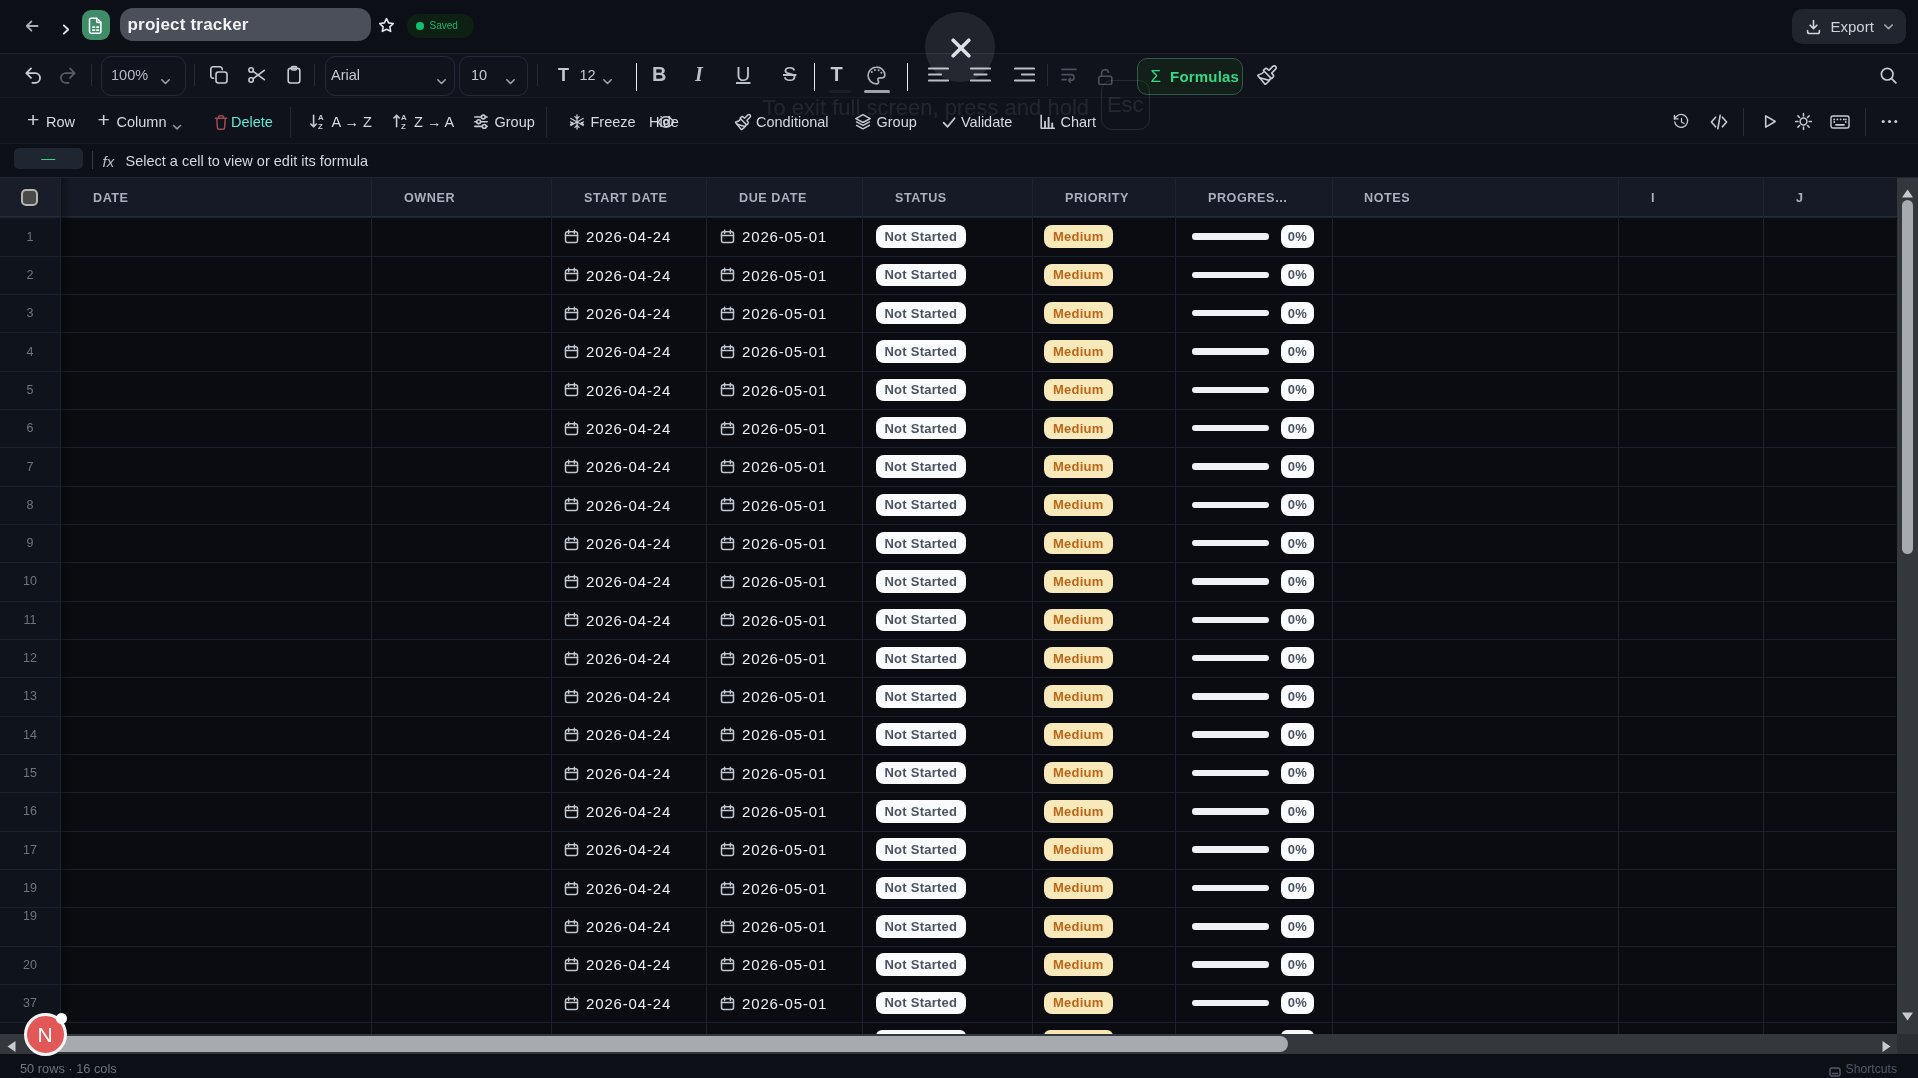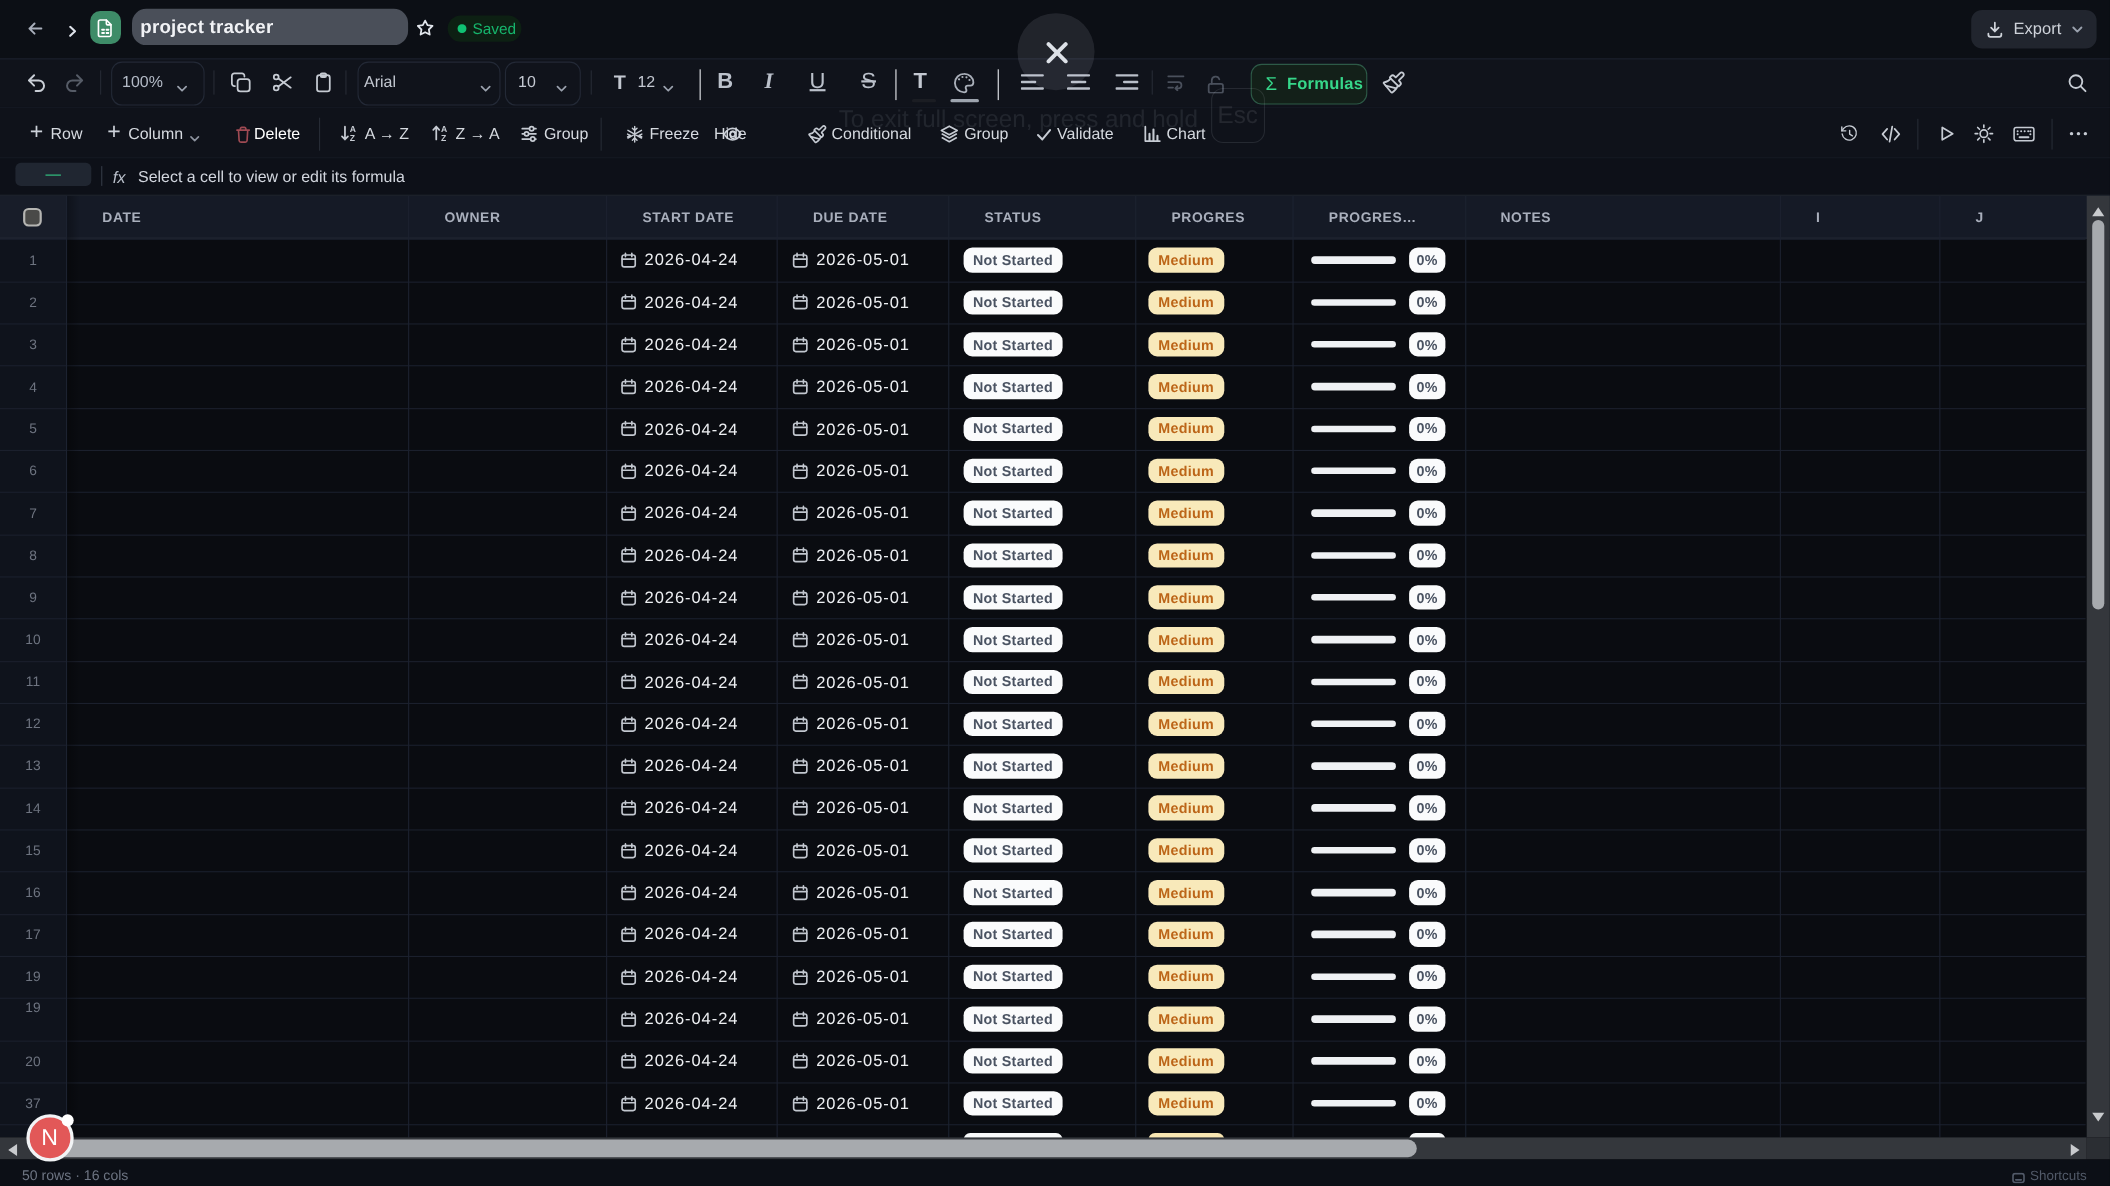--- a/index.html
+++ b/index.html
@@ -45,21 +45,21 @@
       <rect x="6.2" y="13.2" width="3" height="1.7" fill="#fff" stroke="none" rx=".3"></rect>
       <rect x="10.2" y="13.2" width="3" height="1.7" fill="#fff" stroke="none" rx=".3"></rect>
     </svg>
   </div>
 <div class="ab" style="left:120px;top:8px;width:250.5px;height:33px;border-radius:13px;background:#4a4f59;display:flex;align-items:center;padding-left:7.5px;color:#f1f2f5;font-size:17px;font-weight:bold;letter-spacing:.2px">project tracker</div>
 <div style="position:absolute;left:378px;top:16.5px;"><svg width="17" height="17" viewBox="0 0 17 17" fill="none" stroke="#e2e6ec" stroke-width="1.6" stroke-linecap="round" stroke-linejoin="round" style="">
       <path d="m8.5 1.7 2.1 4.2 4.6.67-3.33 3.25.79 4.58L8.5 12.24l-4.16 2.16.79-4.58L1.8 6.57l4.6-.67z"></path>
     </svg></div>
 <div class="ab" style="left:407px;top:14px;width:67px;height:23.5px;border-radius:12px;background:#0d2013;display:flex;align-items:center;padding-left:9px;gap:6px">
     <span style="width:7.5px;height:7.5px;border-radius:50%;background:#10c173"></span>
-    <span style="color:#16b56c;font-size:14px">Saved</span>
+    <span style="color:#16b56c;font-size:10px">Saved</span>
   </div>
 <div class="ab" style="left:1792px;top:9px;width:114px;height:35px;border-radius:10px;background:#21252e;display:flex;align-items:center;padding-left:12.5px;gap:9px">
     <svg width="17" height="17" viewBox="0 0 17 17" fill="none" stroke="#cfd3da" stroke-width="1.6" stroke-linecap="round" stroke-linejoin="round" style="">
       <path d="M8.5 2.6v8M5.1 7.2l3.4 3.4 3.4-3.4M2.6 12.6v1.1a1.8 1.8 0 0 0 1.8 1.8h8.2a1.8 1.8 0 0 0 1.8-1.8v-1.1"></path>
     </svg>
     <span style="color:#ced2d9;font-size:15px">Export</span>
     <svg width="11" height="8" viewBox="0 0 11 8" fill="none" stroke="#9aa1ad" stroke-width="1.7" stroke-linecap="round" stroke-linejoin="round" style="">
       <path d="M1.8 2 5.5 5.7 9.2 2"></path>
     </svg>
   </div>
@@ -156,21 +156,21 @@
 <div class="lbl" style="left:27px;top:108.0px;color:#ccd1d9;font-size:21px;font-weight:500">+</div>
 <div class="lbl" style="left:46px;top:113.5px">Row</div>
 <div class="lbl" style="left:97.5px;top:108.0px;color:#ccd1d9;font-size:21px;font-weight:500">+</div>
 <div class="lbl" style="left:116.5px;top:113.5px">Column</div>
 <div style="position:absolute;left:172px;top:117.0px;"><svg width="10" height="7" viewBox="0 0 10 7" fill="none" stroke="#8d939f" stroke-width="1.5" stroke-linecap="round" stroke-linejoin="round" style="">
       <path d="M1.6 1.5 5 4.9 8.4 1.5"></path>
     </svg></div>
 <div style="position:absolute;left:213px;top:113.5px;"><svg width="16" height="16" viewBox="0 0 16 16" fill="none" stroke="#9f4a53" stroke-width="1.5" stroke-linecap="round" stroke-linejoin="round" style="">
       <path d="M2.4 4.3h11.2M5.5 4.3V3.1a1.3 1.3 0 0 1 1.3-1.3h2.4a1.3 1.3 0 0 1 1.3 1.3v1.2M3.8 4.3l.58 9.4a1.6 1.6 0 0 0 1.6 1.5h4.04a1.6 1.6 0 0 0 1.6-1.5l.58-9.4"></path>
     </svg></div>
-<div class="lbl" style="left:231px;top:113.5px;color:#ffffff">Delete</div>
+<div class="lbl" style="left:231px;top:113.5px;color:#5eead4">Delete</div>
 <div class="vsep" style="left:290px;top:107px;height:30px;background:#262b35"></div>
 <div style="position:absolute;left:309px;top:113.0px;"><svg width="17" height="17" viewBox="0 0 17 17" fill="none" stroke="#c6cbd3" stroke-width="1.6" stroke-linecap="round" stroke-linejoin="round" style="">
       <path d="M4.6 2.2v11.6M1.9 11 4.6 13.8 7.3 11"></path>
       <text x="9" y="7.4" font-size="7.8" font-weight="bold" fill="#c6cbd3" stroke="none" font-family="Liberation Sans">A</text>
       <text x="9" y="15.6" font-size="7.8" font-weight="bold" fill="#c6cbd3" stroke="none" font-family="Liberation Sans">Z</text>
     </svg></div>
 <div class="lbl" style="left:331.5px;top:113.5px">A → Z</div>
 <div style="position:absolute;left:392px;top:113.0px;"><svg width="17" height="17" viewBox="0 0 17 17" fill="none" stroke="#c6cbd3" stroke-width="1.6" stroke-linecap="round" stroke-linejoin="round" style="">
       <path d="M4.6 13.8V2.2M1.9 5 4.6 2.2 7.3 5"></path>
       <text x="9" y="7.4" font-size="7.8" font-weight="bold" fill="#c6cbd3" stroke="none" font-family="Liberation Sans">A</text>
@@ -245,21 +245,21 @@
   </div>
 <div class="vsep" style="left:91.5px;top:151px;height:18px;background:#343a46"></div>
 <div class="lbl" style="left:102.5px;top:152.5px;color:#b9bfca;font-size:15px;font-style:italic">fx</div>
 <div class="lbl" style="left:125.5px;top:153px;color:#d2d6de;font-size:14.5px">Select a cell to view or edit its formula</div>
 <div class="ab" style="left:21px;top:189px;width:16.5px;height:17px;border-radius:5px;background:#4a4a48;border:2px solid #b5b5b2"></div>
 <div class="hdr" style="left:93px">DATE</div>
 <div class="hdr" style="left:404px">OWNER</div>
 <div class="hdr" style="left:584px">START DATE</div>
 <div class="hdr" style="left:739px">DUE DATE</div>
 <div class="hdr" style="left:895px">STATUS</div>
-<div class="hdr" style="left:1065px">PROGRES</div>
+<div class="hdr" style="left:1065px">PRIORITY</div>
 <div class="hdr" style="left:1208px">PROGRES…</div>
 <div class="hdr" style="left:1364px">NOTES</div>
 <div class="hdr" style="left:1651px">I</div>
 <div class="hdr" style="left:1796px">J</div>
 <div class="hl" style="left:0;top:217.4px;width:1896px"></div>
 <div class="hl" style="left:0;top:255.7px;width:1896px"></div>
 <div class="hl" style="left:0;top:294.0px;width:1896px"></div>
 <div class="hl" style="left:0;top:332.4px;width:1896px"></div>
 <div class="hl" style="left:0;top:370.7px;width:1896px"></div>
 <div class="hl" style="left:0;top:409.0px;width:1896px"></div>

